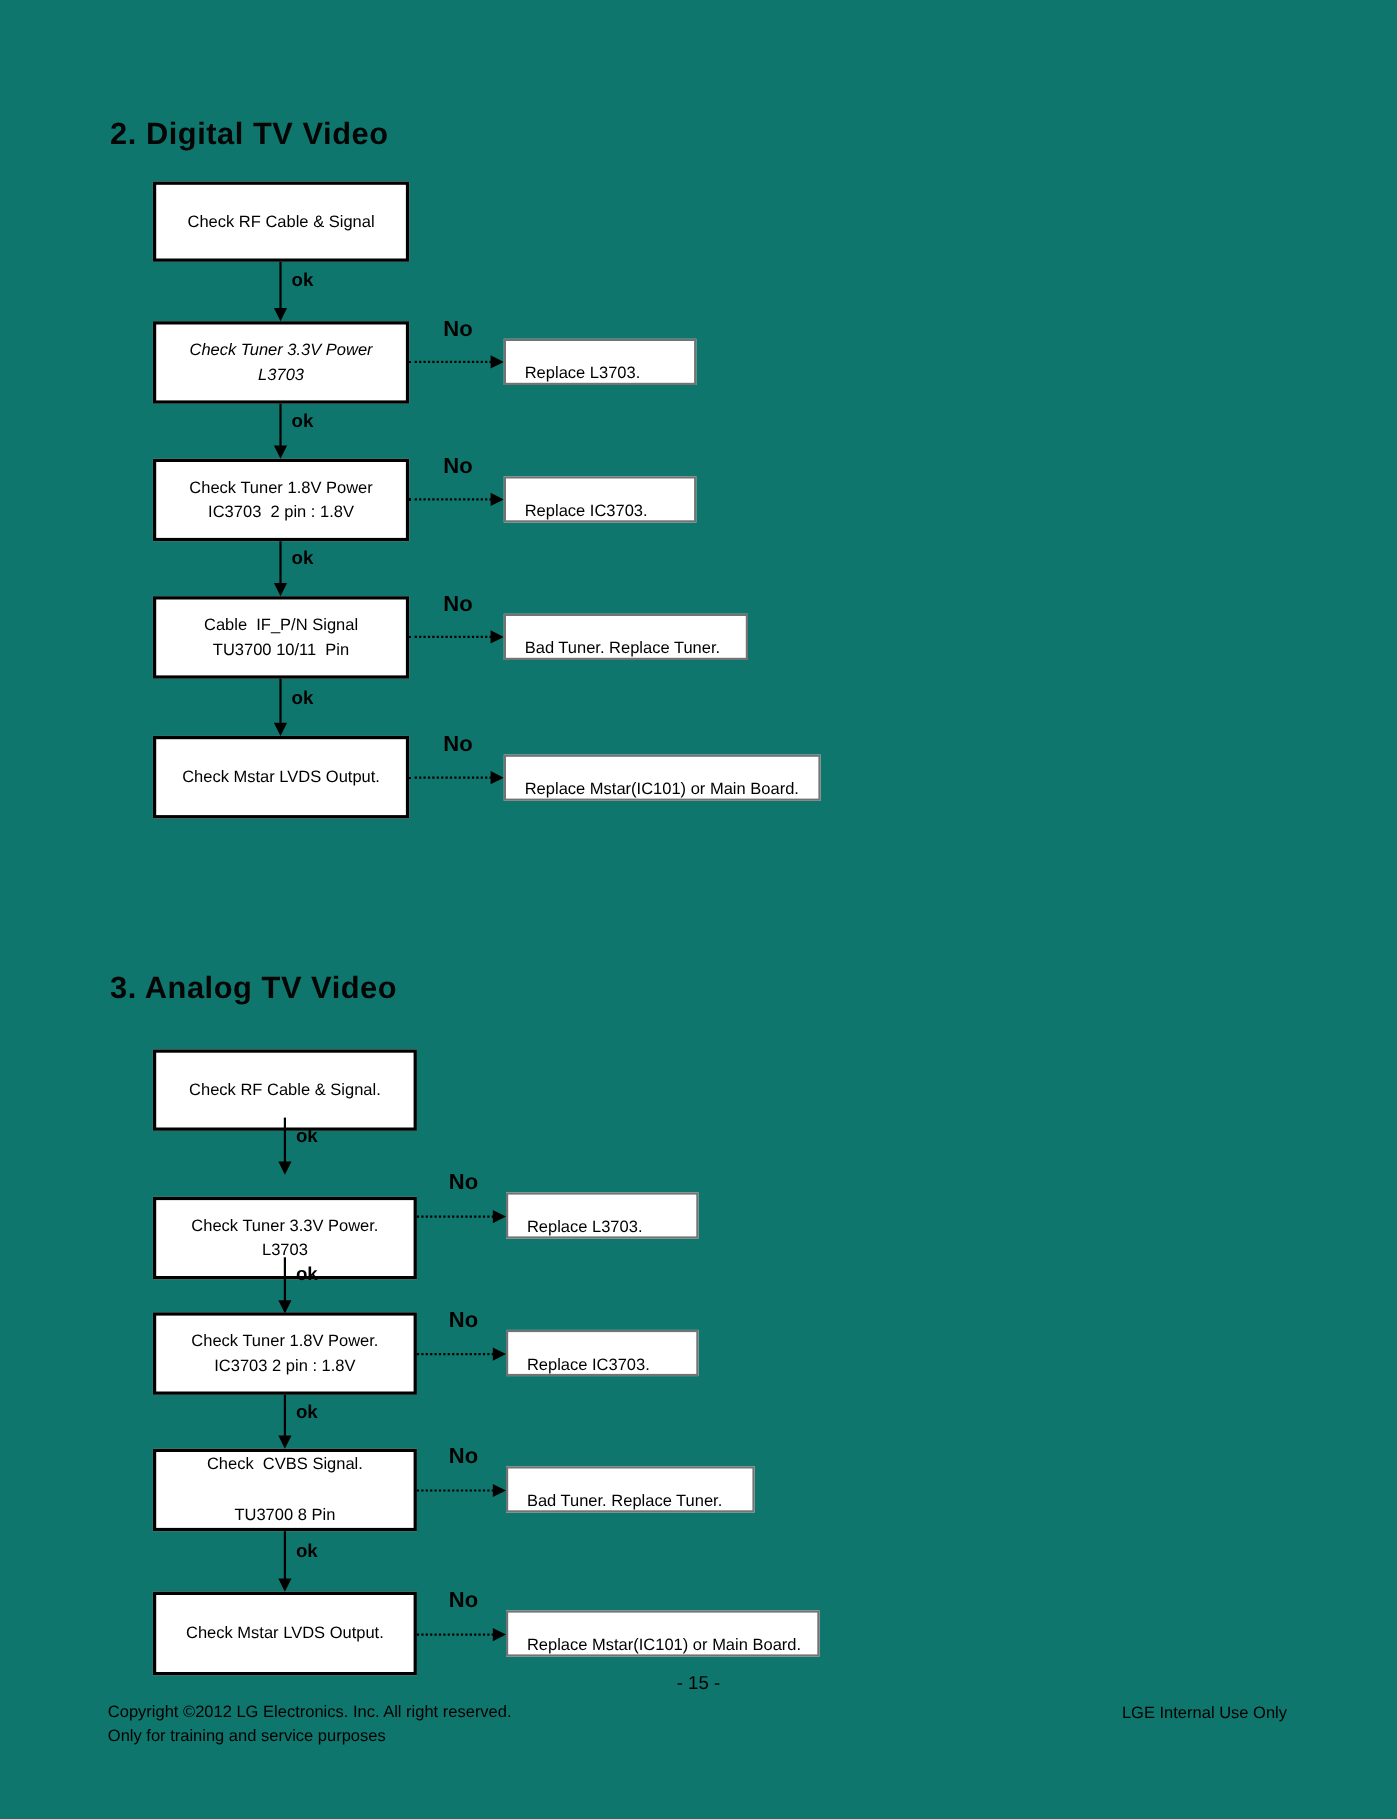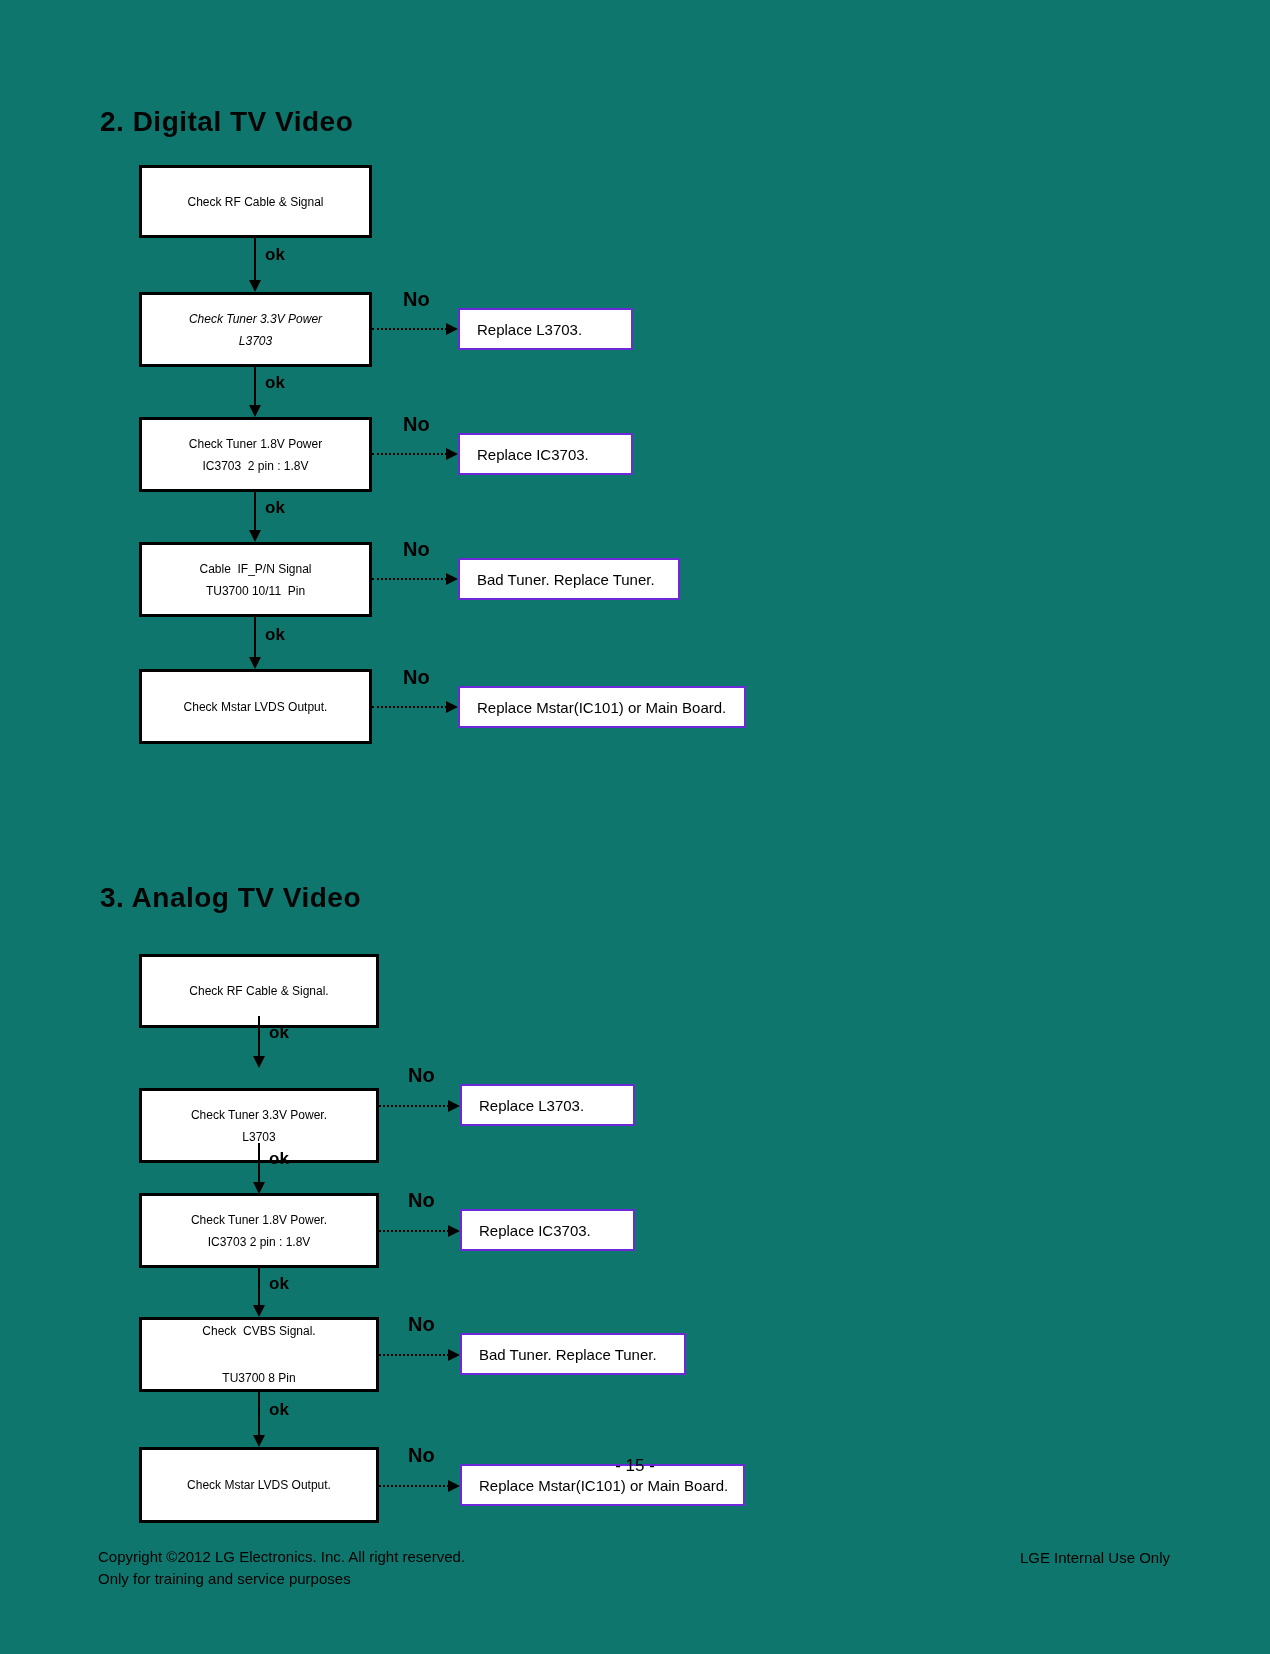--- a/index.html
+++ b/index.html
@@ -18,29 +18,29 @@
     color:#050505;
     margin:0;
   }
   .pbox {
     position:absolute;
     border:3px solid #000;
     background:#fff;
     display:flex; flex-direction:column;
     align-items:center; justify-content:center;
     text-align:center;
-    font-size:12px; line-height:22px;
+    font-size:15px; line-height:22px;
     white-space:pre-wrap;
     box-sizing:border-box;
   }
   .rbox {
     position:absolute;
-    border:2px solid #6d28d9;
+    border:2px solid #737373;
     background:#fff;
-    display:flex; align-items:center;
+    display:flex; align-items:flex-end;
     padding-left:17px; padding-right:6px;
     font-size:15px;
     white-space:pre-wrap;
     box-sizing:border-box;
   }
   .vline {
     position:absolute;
     width:0; border-left:2px solid #000;
   }
   .varrow {
@@ -217,17 +217,17 @@
     <div class="rbox" style="left:460px; top:1464px; width:285px; height:42px;">
       <span>Replace Mstar(IC101) or Main Board.</span>
     </div>
   </div>
 
   <div>
     <div class="footer-text" style="left:98px; top:1546px;">
       <div>Copyright ©2012 LG Electronics. Inc. All right reserved.</div>
       <div>Only for training and service purposes</div>
     </div>
-    <div class="page-num" style="top:1456px;">- 15 -</div>
+    <div class="page-num" style="top:1520px;">- 15 -</div>
     <div class="footer-text" style="right:100px; top:1547px;">LGE Internal Use Only</div>
   </div>
 
 </div>
 
 </body></html>

